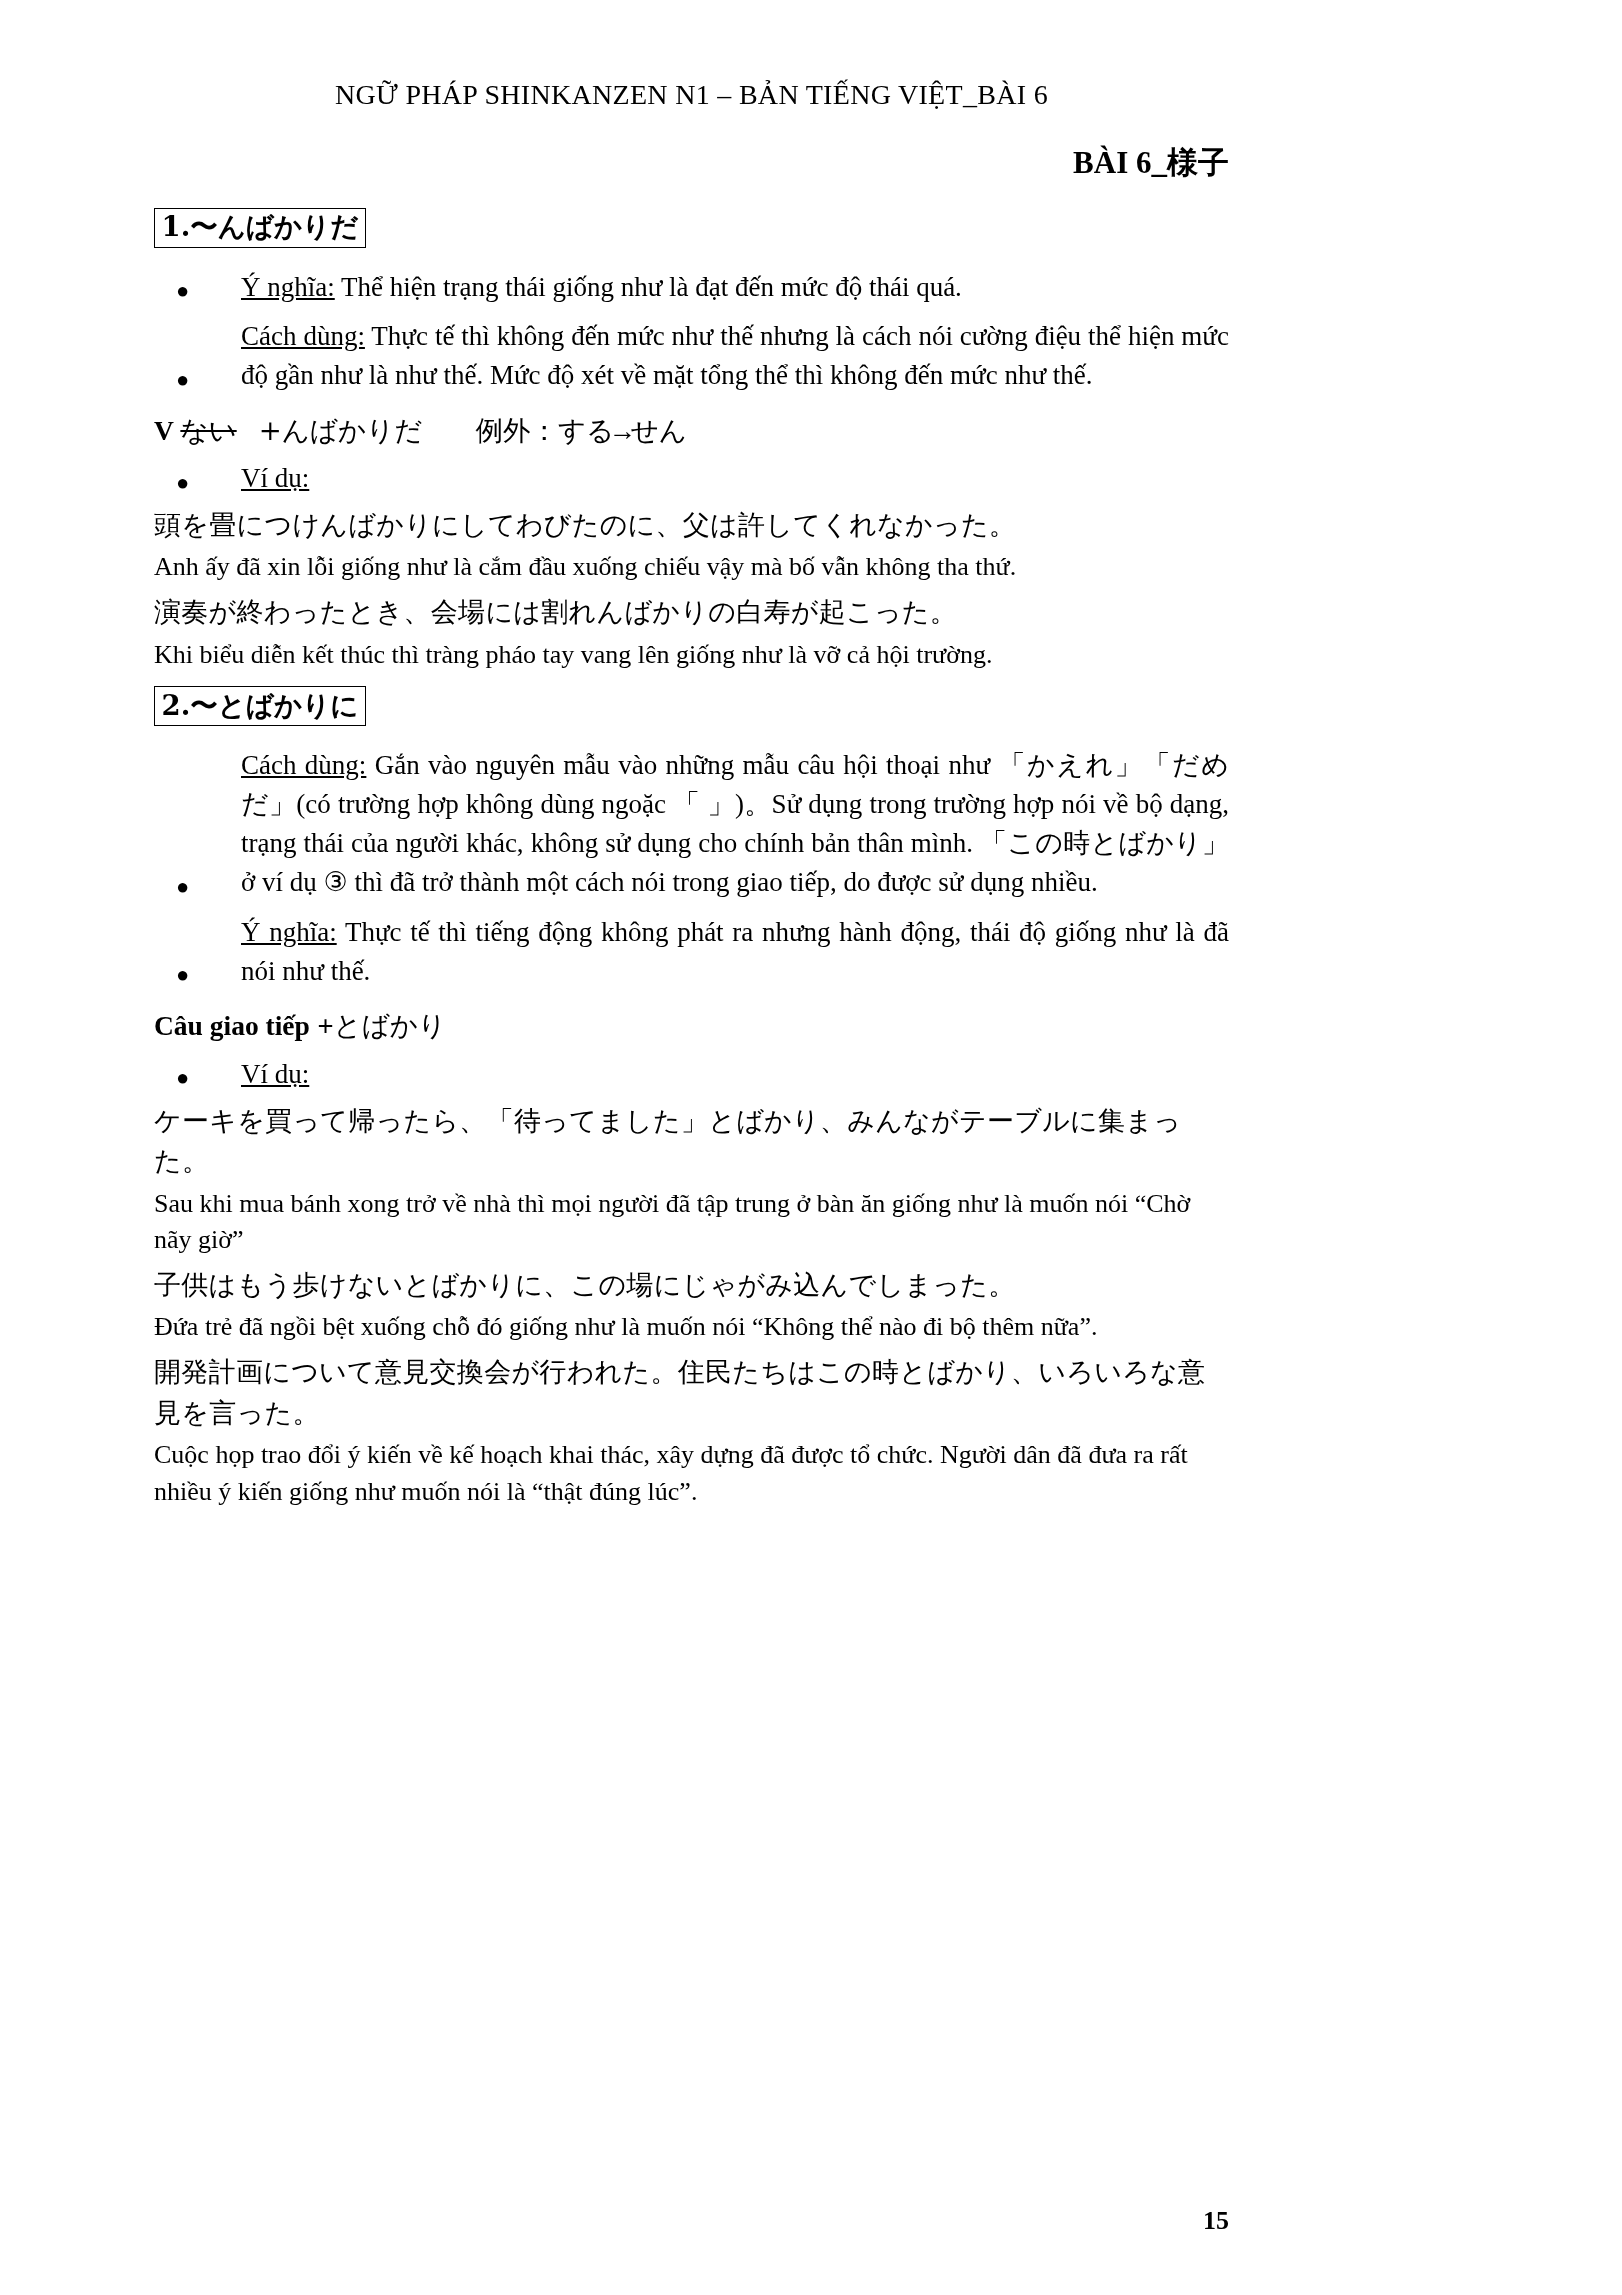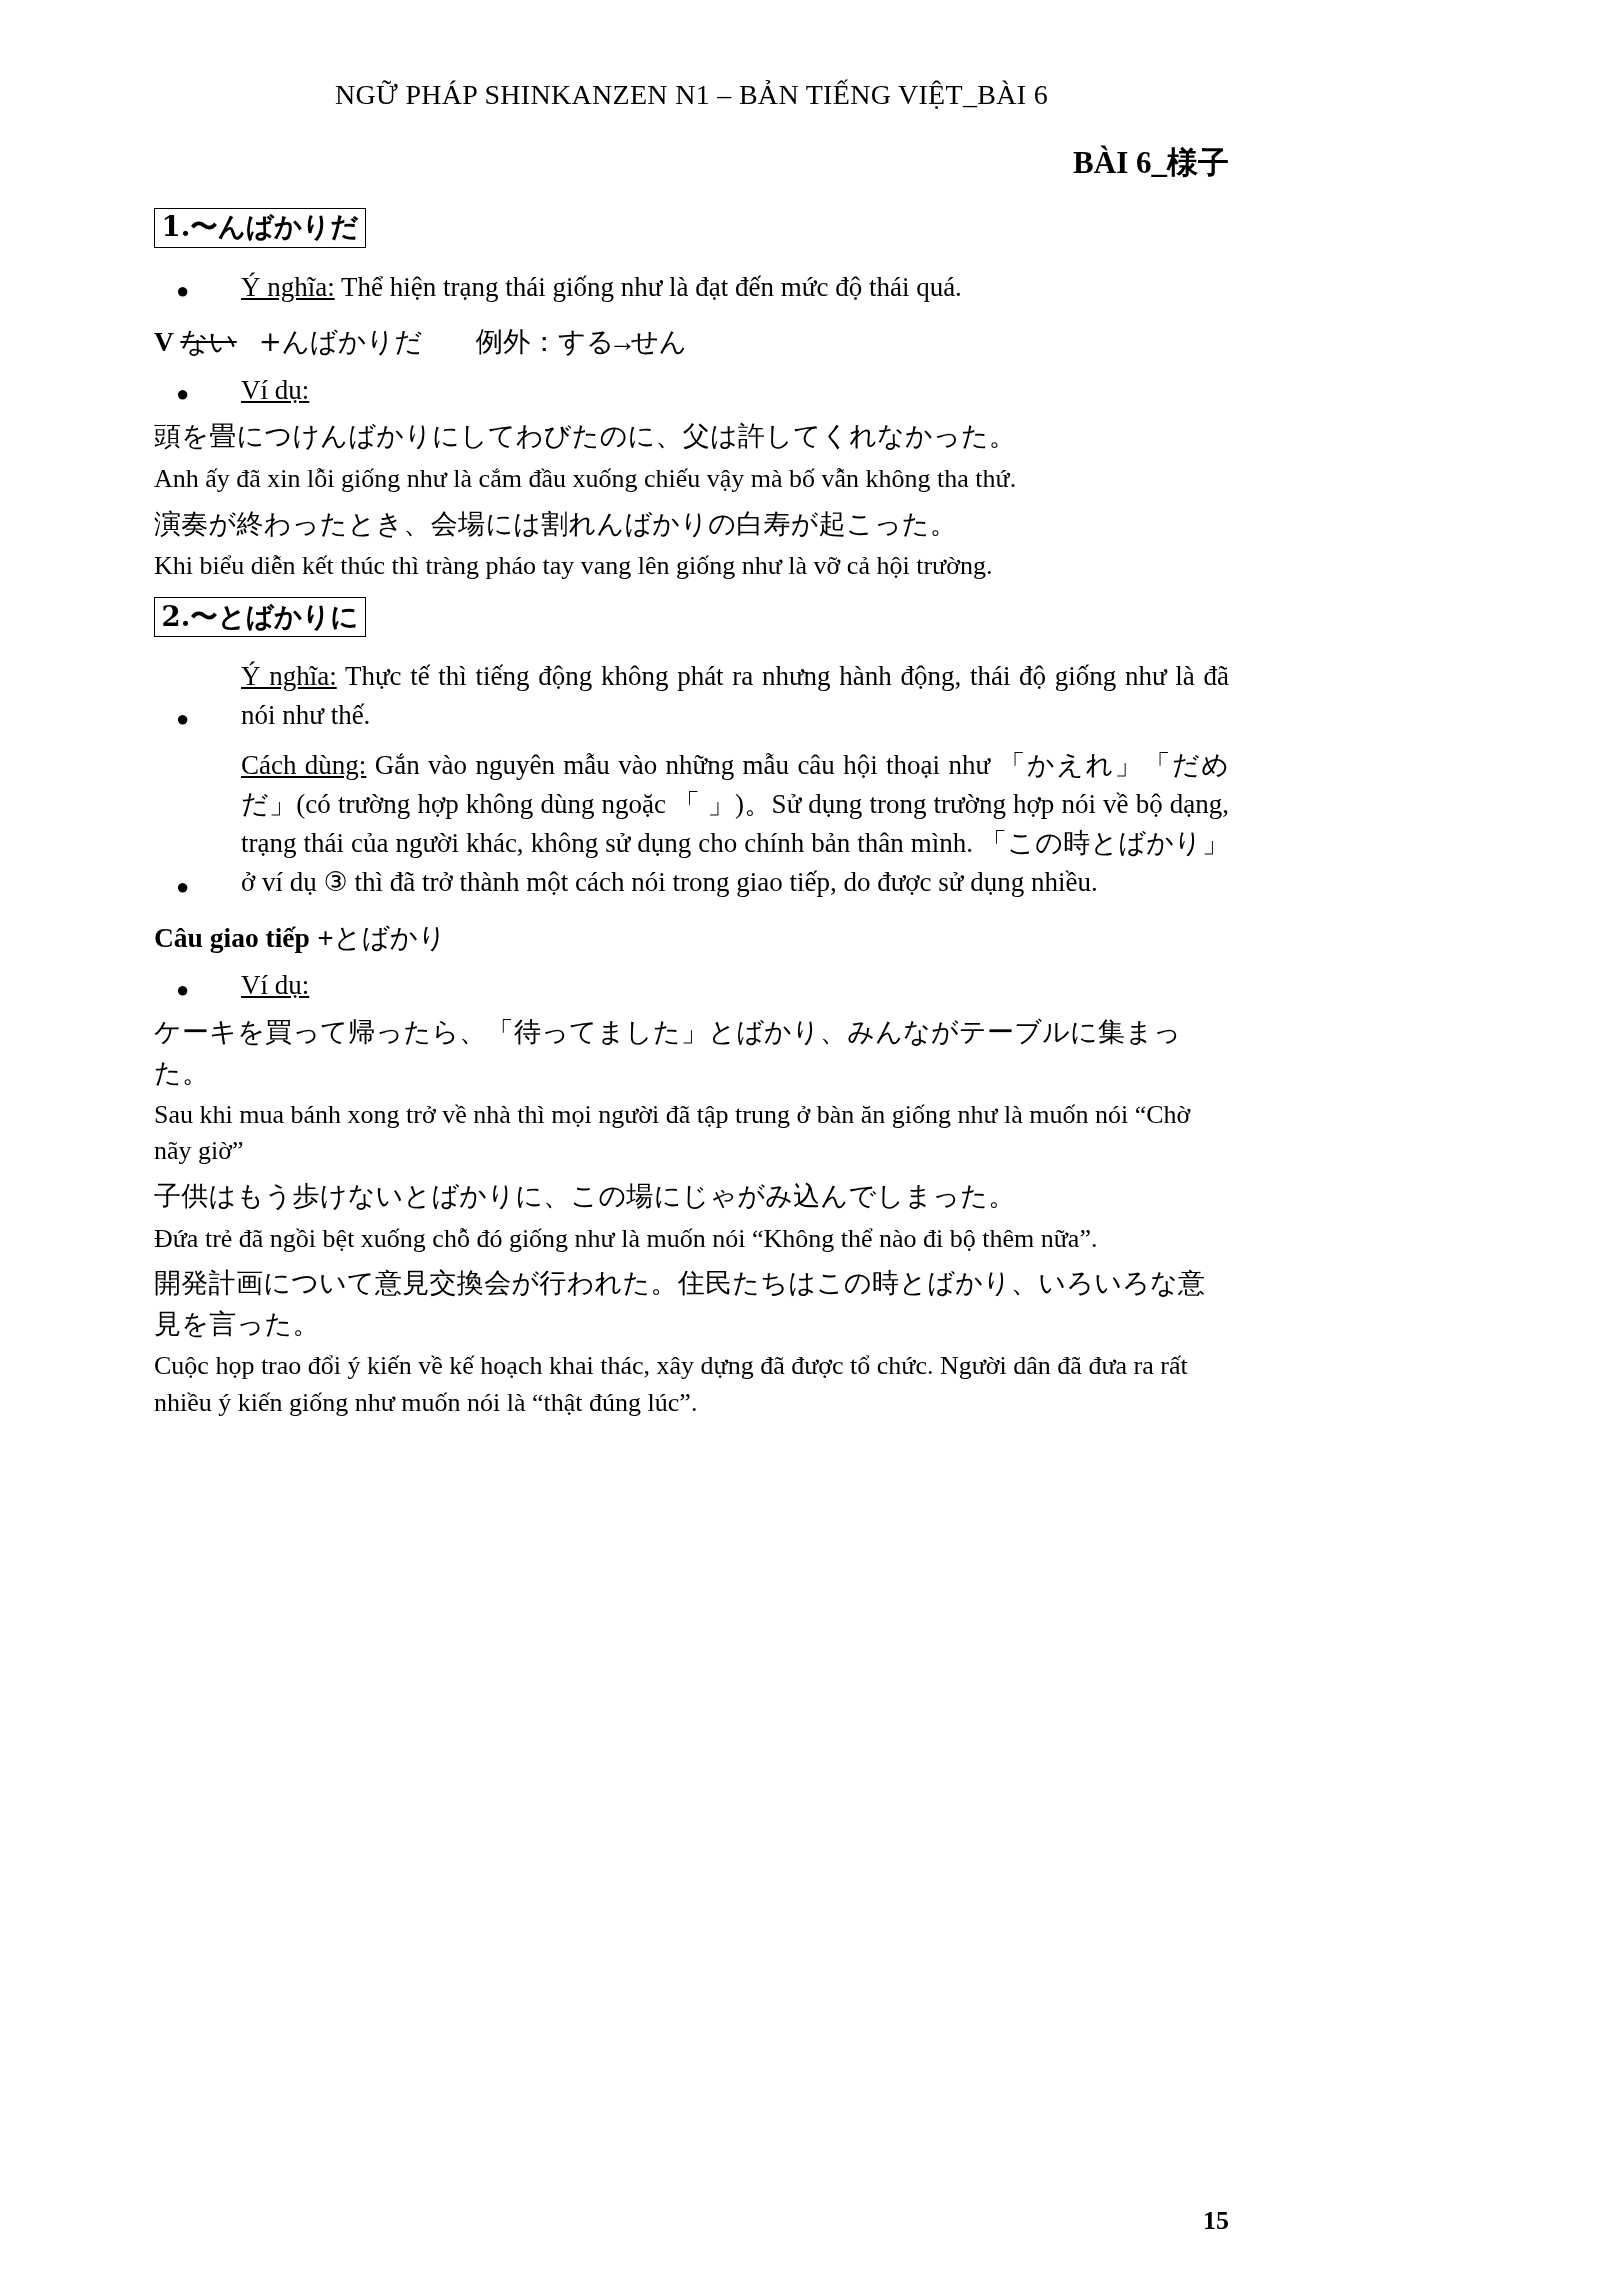--- a/index.html
+++ b/index.html
@@ -136,20 +136,26 @@
   <div>
     <div class="section-box">1.〜んばかりだ</div>
 
     <div class="bullet-row">
       <span class="bullet-dot"></span>
       <span class="bullet-body">
         <span class="lbl">Ý nghĩa:</span><span> Thể hiện trạng thái giống như là đạt đến mức độ thái quá.</span>
       </span>
     </div>
 
+    <div class="bullet-row">
+      <span class="bullet-dot"></span>
+      <span class="bullet-body">
+        <span class="lbl">Cách dùng:</span><span> Thực tế thì không đến mức như thế nhưng là cách nói cường điệu thể hiện mức độ gần như là như thế. Mức độ xét về mặt tổng thể thì không đến mức như thế.</span>
+      </span>
+    </div>
 
     <div class="formula">
       <span class="f-v">V</span>
       <span class="strike">ない</span>
       <span class="f-rest">+んばかりだ</span>
       <span class="f-exc">例外：する→せん</span>
     </div>
 
     <div class="bullet-row">
       <span class="bullet-dot"></span>
@@ -163,28 +169,28 @@
     <div class="jp">演奏が終わったとき、会場には割れんばかりの白寿が起こった。</div>
     <div class="vn">Khi biểu diễn kết thúc thì tràng pháo tay vang lên giống như là vỡ cả hội trường.</div>
   </div>
 
   <div>
     <div class="section-box">2.〜とばかりに</div>
 
     <div class="bullet-row">
       <span class="bullet-dot"></span>
       <span class="bullet-body">
+        <span class="lbl">Cách dùng:</span><span> Gắn vào nguyên mẫu vào những mẫu câu hội thoại như 「かえれ」「だめだ」(có trường hợp không dùng ngoặc 「 」)。Sử dụng trong trường hợp nói về bộ dạng, trạng thái của người khác, không sử dụng cho chính bản thân mình. 「この時とばかり」ở ví dụ ③ thì đã trở thành một cách nói trong giao tiếp, do được sử dụng nhiều.</span>
+      </span>
+    </div>
+
+    <div class="bullet-row">
+      <span class="bullet-dot"></span>
+      <span class="bullet-body">
         <span class="lbl">Ý nghĩa:</span><span> Thực tế thì tiếng động không phát ra nhưng hành động, thái độ giống như là đã nói như thế.</span>
-      </span>
-    </div>
-
-    <div class="bullet-row">
-      <span class="bullet-dot"></span>
-      <span class="bullet-body">
-        <span class="lbl">Cách dùng:</span><span> Gắn vào nguyên mẫu vào những mẫu câu hội thoại như 「かえれ」「だめだ」(có trường hợp không dùng ngoặc 「 」)。Sử dụng trong trường hợp nói về bộ dạng, trạng thái của người khác, không sử dụng cho chính bản thân mình. 「この時とばかり」ở ví dụ ③ thì đã trở thành một cách nói trong giao tiếp, do được sử dụng nhiều.</span>
       </span>
     </div>
 
     <div class="formula2">
       <span class="bold-vn">Câu giao tiếp</span><span class="f-jp"> +とばかり</span>
     </div>
 
     <div class="bullet-row">
       <span class="bullet-dot"></span>
       <span class="bullet-body">

